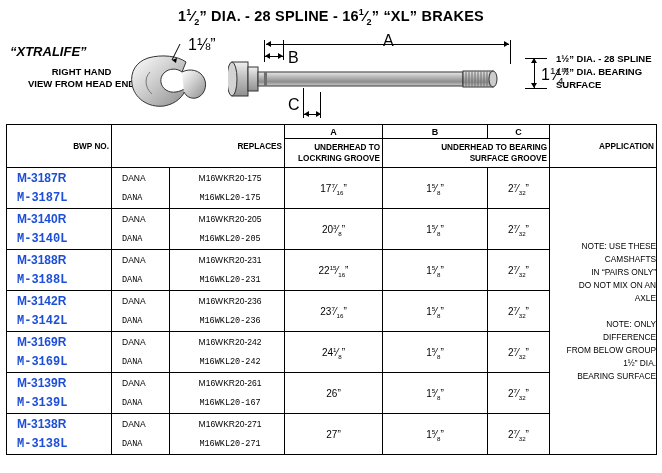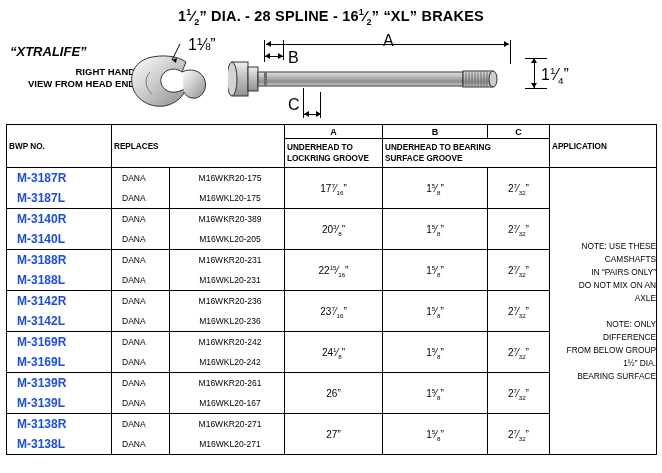--- a/index.html
+++ b/index.html
@@ -26,21 +26,21 @@
     position:absolute;top:30px;left:0;width:662px;height:92px;
   }
 
   
   #xtralife{
     position:absolute;left:10px;top:14px;
     font-size:13px;font-weight:bold;font-style:italic;
   }
   #rh-text{
     position:absolute;left:28px;top:36px;
-    font-size:9.5px;font-weight:bold;line-height:12px;text-align:right;
+    font-size:9.5px;font-weight:bold;line-height:12px;text-align:center;
   }
 
   
   #right-specs{
     position:absolute;left:556px;top:22px;
     font-size:9.5px;font-weight:bold;line-height:13px;
   }
 
   
   .dimlabel{position:absolute;font-size:16px;font-weight:normal;}
@@ -48,29 +48,29 @@
   .arrowL,.arrowR{position:absolute;width:0;height:0;}
   .arrowL{border-top:3px solid transparent;border-bottom:3px solid transparent;border-right:5px solid #000;}
   .arrowR{border-top:3px solid transparent;border-bottom:3px solid transparent;border-left:5px solid #000;}
   .arrowU{position:absolute;width:0;height:0;border-left:3px solid transparent;border-right:3px solid transparent;border-bottom:5px solid #000;}
   .arrowD{position:absolute;width:0;height:0;border-left:3px solid transparent;border-right:3px solid transparent;border-top:5px solid #000;}
 
   
   #table-wrap{position:absolute;top:124px;left:6px;width:650px;}
   table{border-collapse:collapse;width:650px;table-layout:fixed;}
   td,th{border:1px solid #000;padding:0;}
-  .hdr{font-size:8.2px;font-weight:bold;text-align:left;line-height:11px;padding:3px 2px;}
+  .hdr{font-size:8.2px;font-weight:bold;text-align:right;line-height:11px;padding:3px 2px;}
   .hdr-letter{font-size:9px;font-weight:bold;text-align:center;padding:2px 0 1px;}
   .bwp{font-size:12px;font-weight:bold;text-align:left;padding:3px 0 3px 10px;color:#1d4ed8;}
   .mk{font-size:8.5px;text-align:left;padding:3px 0 3px 10px;}
   .repl{font-size:8.5px;text-align:center;padding:3px 0 3px 6px;}
   .dim{font-size:10px;text-align:center;vertical-align:middle;}
   .app{font-size:8.3px;text-align:right;vertical-align:middle;line-height:13px;padding-left:14px;}
   .nb{border-bottom:none;}
-  .nt{border-top:none;}
+  .nt{border-top:none;font-family:Liberation Mono, monospace;}
 </style>
 </head>
 <body>
 
 <div id="title">
   <span>1<span class="sup">1</span>⁄<span class="sub">2</span>” DIA. - 28 SPLINE - 16<span class="sup">1</span>⁄<span class="sub">2</span>” “XL” BRAKES</span>
 </div>
 
 <div id="diagram">
 
@@ -156,20 +156,25 @@
   <div class="dimline" style="left:304px;top:84px;width:17px;height:1px;"></div>
   <div class="arrowL" style="left:304px;top:81px;"></div>
   <div class="arrowR" style="left:316px;top:81px;"></div>
   <div class="dimlabel" style="left:288px;top:66px;">C</div>
 
   <div class="dimline" style="left:534px;top:28px;width:1px;height:30px;"></div>
   <div class="arrowU" style="left:531px;top:28px;"></div>
   <div class="arrowD" style="left:531px;top:53px;"></div>
   <div class="dimlabel" style="left:541px;top:36px;">1<span class="sup">1</span>⁄<span class="sub">4</span>”</div>
 
+  <div id="right-specs">
+    <div>1½” DIA. - 28 SPLINE</div>
+    <div>1½” DIA. BEARING</div>
+    <div>SURFACE</div>
+  </div>
 </div>
 
 <div id="table-wrap">
 <table>
   <colgroup>
     <col style="width:105px">
     <col style="width:58px">
     <col style="width:115px">
     <col style="width:98px">
     <col style="width:105px">
@@ -215,21 +220,21 @@
     </tr>
     <tr>
       <td class="bwp nt">M-3187L</td>
       <td class="mk nt">DANA</td>
       <td class="repl nt">M16WKL20-175</td>
     </tr>
 
     <tr>
       <td class="bwp nb">M-3140R</td>
       <td class="mk nb">DANA</td>
-      <td class="repl nb">M16WKR20-389</td>
+      <td class="repl nb">M16WKR20-205</td>
       <td class="dim" rowspan="2">20<span class="sup">3</span>⁄<span class="sub">8</span>”</td>
       <td class="dim" rowspan="2">1<span class="sup">5</span>⁄<span class="sub">8</span>”</td>
       <td class="dim" rowspan="2">2<span class="sup">7</span>⁄<span class="sub">32</span>”</td>
     </tr>
     <tr>
       <td class="bwp nt">M-3140L</td>
       <td class="mk nt">DANA</td>
       <td class="repl nt">M16WKL20-205</td>
     </tr>
 

